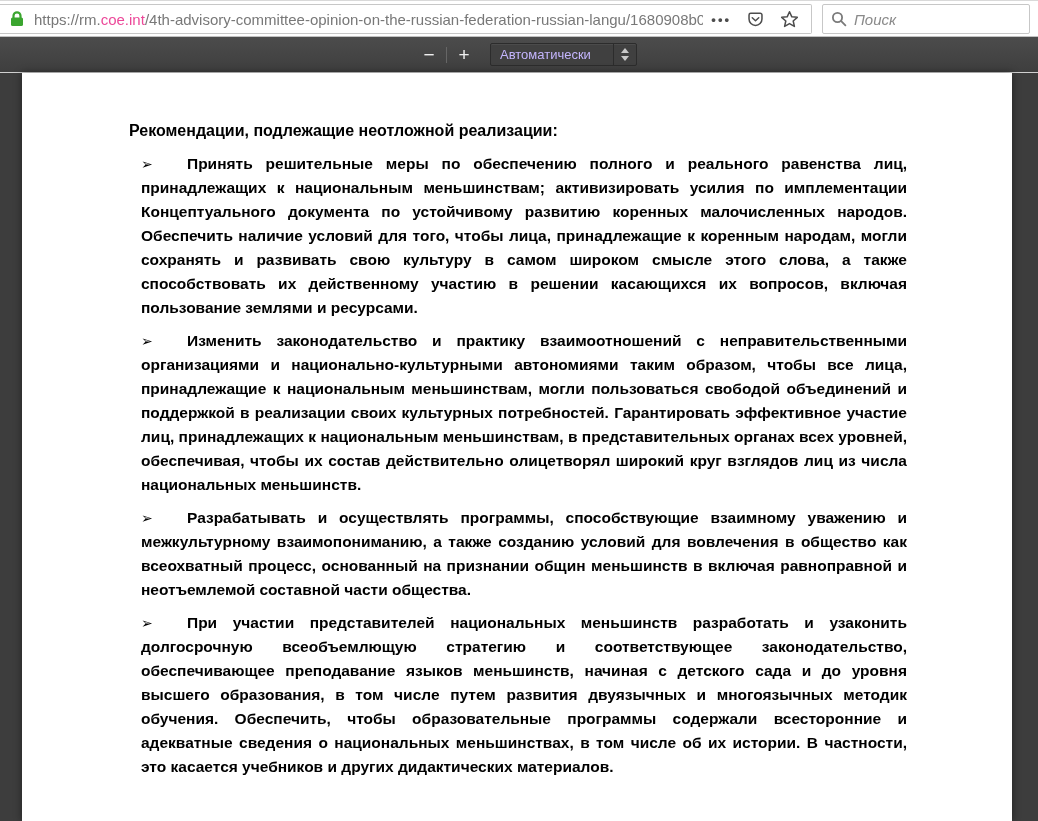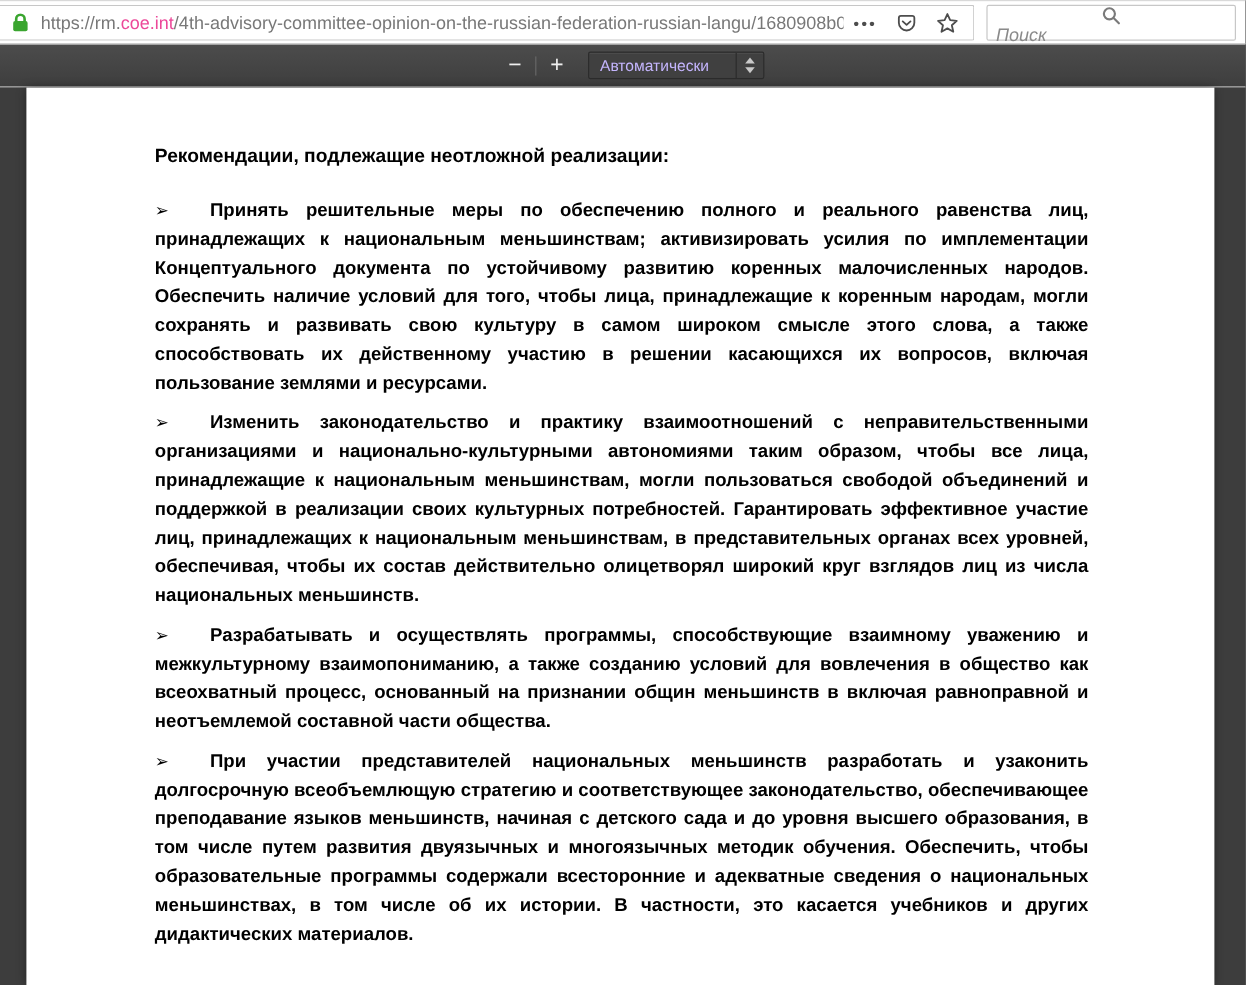--- a/index.html
+++ b/index.html
@@ -22,21 +22,21 @@
     overflow:hidden; flex:1 1 auto;
   }
   .url-text .domain{ color:#ec4899; }
   .url-actions{ display:flex; align-items:center; gap:15px; padding:0 12px 0 8px; flex:0 0 auto; }
   .ellipsis-btn{ color:#4d4d4d; font-size:13px; letter-spacing:2px; font-weight:bold; cursor:default; }
   .action-svg{ width:19px; height:19px; stroke:#4d4d4d; fill:none; stroke-width:1.6; }
 
   .search-box{
     position:absolute; left:822px; top:3px; width:208px; height:30px;
     background:#fff; border:1px solid #c7c7c7; border-radius:2px;
-    display:flex; align-items:center; padding:0 8px;flex-direction:column;
+    display:flex; align-items:center; padding:0 8px;
   }
   .magnifier-svg{ width:16px; height:16px; stroke:#7a7a7a; fill:none; stroke-width:1.8; flex:0 0 auto; }
   .search-input{
     border:none; outline:none; flex:1; margin-left:7px; font-size:15px;
     font-family:"Liberation Sans", sans-serif; color:#333; background:transparent;
   }
   .search-input::placeholder{ color:#8a8a8a; font-style:italic; }
 
   
   .pdf-toolbar{
@@ -68,22 +68,22 @@
   .viewer{ position:relative; width:1038px; height:748px; background:#3d3d3d; }
   .page{
     position:absolute; left:22px; top:0; width:990px; height:748px; background:#ffffff;
     box-shadow:0 0 8px rgba(0,0,0,0.45); overflow:hidden;
   }
   .content{
     padding:46px 105px 0 107px; color:#000;
     font-family:"Liberation Sans", sans-serif; font-weight:bold;
     font-size:15.5px; line-height:24px; text-align:justify;
   }
-  .doc-heading{ font-size:16px; line-height:24px; margin-bottom:21px; text-align:left; }
-  .content p{ margin:0 0 9px 0; }
+  .doc-heading{ font-size:16px; line-height:24px; margin-bottom:9px; text-align:left; }
+  .content p{ margin:0 0 9px 12px; }
   .bullet{
     display:inline-block; width:46px; font-family:"DejaVu Sans", sans-serif;
     font-size:14px; font-weight:bold;
   }
 </style>
 </head>
 <body>
 
 <div class="browser-top">
 

